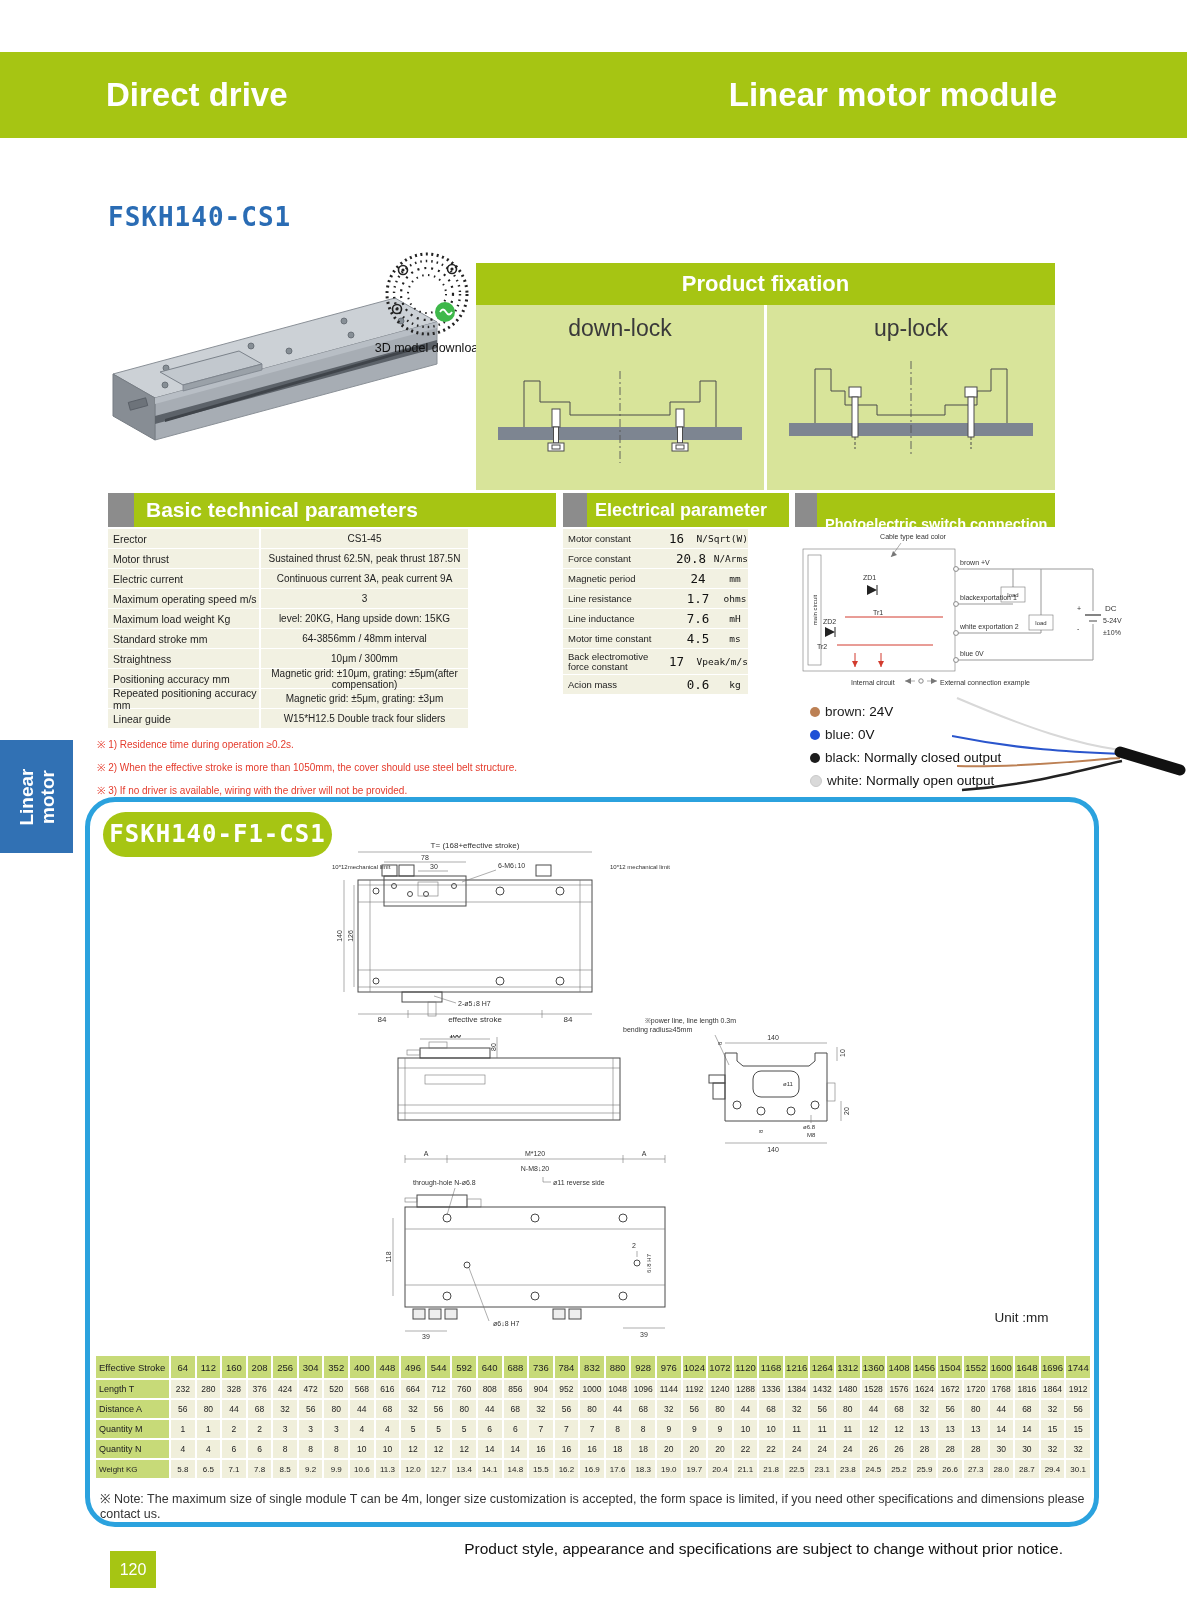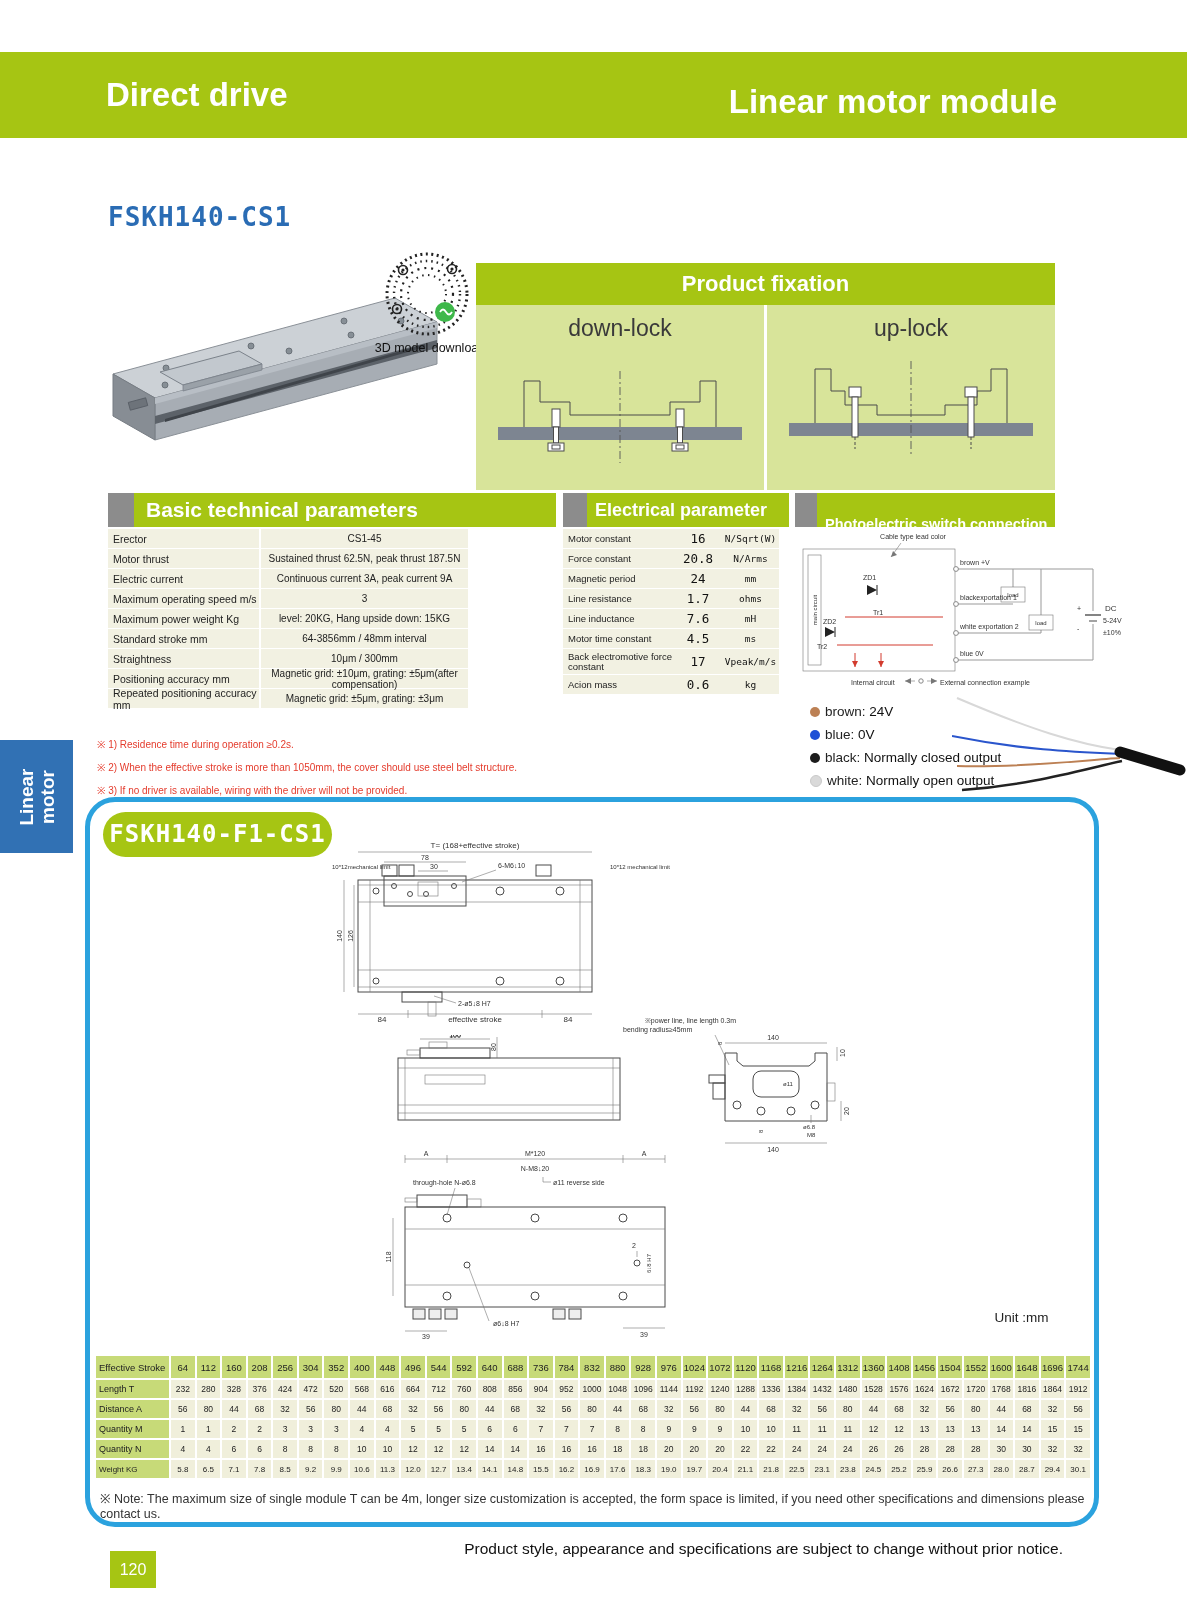--- a/index.html
+++ b/index.html
@@ -7,21 +7,21 @@
     --blue-border:#2ba2de; --side-blue:#3171b4; --title-blue:#2a6cb4; --red:#e43b2c;
   }
   html,body{margin:0;padding:0;}
   body{font-family:"Liberation Sans",sans-serif;background:#fff;}
   #page{position:relative;width:1187px;height:1600px;background:#fff;overflow:hidden;}
   .abs{position:absolute;}
 
   
   #topbar{left:0;top:52px;width:1187px;height:86px;background:var(--green);}
   #topbar .tbl{position:absolute;left:106px;top:0;height:86px;line-height:86px;font-size:33px;font-weight:bold;color:#fff;}
-  #topbar .tbr{position:absolute;right:130px;top:7px;height:86px;line-height:86px;font-size:33px;font-weight:bold;color:#fff;}
+  #topbar .tbr{position:absolute;right:130px;top:0;height:86px;line-height:86px;font-size:33px;font-weight:bold;color:#fff;}
 
   #title{left:108px;top:202px;font-family:"DejaVu Sans Mono",monospace;font-weight:bold;font-size:26px;color:var(--title-blue);letter-spacing:1px;}
 
   #qr-caption{left:363px;top:341px;width:134px;text-align:center;font-size:12.5px;color:#111;}
 
   
   #fixation{left:476px;top:263px;width:579px;height:271px;}
   #fix-header{height:42px;background:var(--green);color:#fff;text-align:center;line-height:42px;font-size:22px;font-weight:bold;}
   #fix-body{position:relative;height:185px;background:#d8e49a;display:flex;}
   .fix-half{flex:1;position:relative;}
@@ -42,21 +42,21 @@
   #photo-hdr .txt{left:30px;font-size:14.5px;margin-top:14px;}
   #photo-hdr .block{width:22px;}
 
   
   #basic-rows{left:108px;top:529px;width:360px;}
   .bp-row{display:flex;height:19px;margin-bottom:1px;background:var(--cream);}
   .bp-label{width:146px;border-right:2px solid #fff;font-size:10.5px;color:#222;padding-left:5px;display:flex;align-items:center;}
   .bp-value{flex:1;display:flex;align-items:center;justify-content:center;font-size:10px;color:#222;text-align:center;}
 
   
-  #elec-rows{left:563px;top:529px;width:216px;}
+  #elec-rows{left:563px;top:529px;width:185px;}
   .el-row{display:flex;height:19px;margin-bottom:1px;background:var(--cream);align-items:center;}
   .el-row.tall{height:25px;}
   .el-label{width:106px;padding-left:5px;font-size:9.5px;line-height:10px;color:#222;}
   .el-value{width:48px;text-align:center;font-family:"DejaVu Sans Mono",monospace;font-size:12.5px;color:#111;}
   .el-unit{flex:1;text-align:center;font-family:"DejaVu Sans Mono",monospace;font-size:9.5px;color:#111;}
 
   
   #legend{left:810px;top:700px;}
   .lg-row{display:flex;align-items:center;height:23px;}
   .lg-dot{width:10px;height:10px;border-radius:50%;margin-right:5px;flex:none;}
@@ -205,38 +205,42 @@
       </div>
       <div class="bp-row">
         <div class="bp-label">Electric current</div>
         <div class="bp-value">Continuous current 3A, peak current 9A</div>
       </div>
       <div class="bp-row">
         <div class="bp-label">Maximum operating speed m/s</div>
         <div class="bp-value">3</div>
       </div>
       <div class="bp-row">
-        <div class="bp-label">Maximum power weight Kg</div>
+        <div class="bp-label">Maximum load weight Kg</div>
         <div class="bp-value">level: 20KG, Hang upside down: 15KG</div>
       </div>
       <div class="bp-row">
         <div class="bp-label">Standard stroke mm</div>
         <div class="bp-value">64-3856mm / 48mm interval</div>
       </div>
       <div class="bp-row">
         <div class="bp-label">Straightness</div>
         <div class="bp-value">10μm / 300mm</div>
       </div>
       <div class="bp-row">
         <div class="bp-label">Positioning accuracy mm</div>
         <div class="bp-value">Magnetic grid: ±10μm, grating: ±5μm(after compensation)</div>
       </div>
       <div class="bp-row">
         <div class="bp-label">Repeated positioning accuracy mm</div>
         <div class="bp-value">Magnetic grid: ±5μm, grating: ±3μm</div>
+      </div>
+      <div class="bp-row">
+        <div class="bp-label">Linear guide</div>
+        <div class="bp-value">W15*H12.5 Double track four sliders</div>
       </div>
     </div>
   <div class="abs" id="elec-rows">
       <div class="el-row">
         <div class="el-label">Motor constant</div>
         <div class="el-value">16</div>
         <div class="el-unit">N/Sqrt(W)</div>
       </div>
       <div class="el-row">
         <div class="el-label">Force constant</div>

